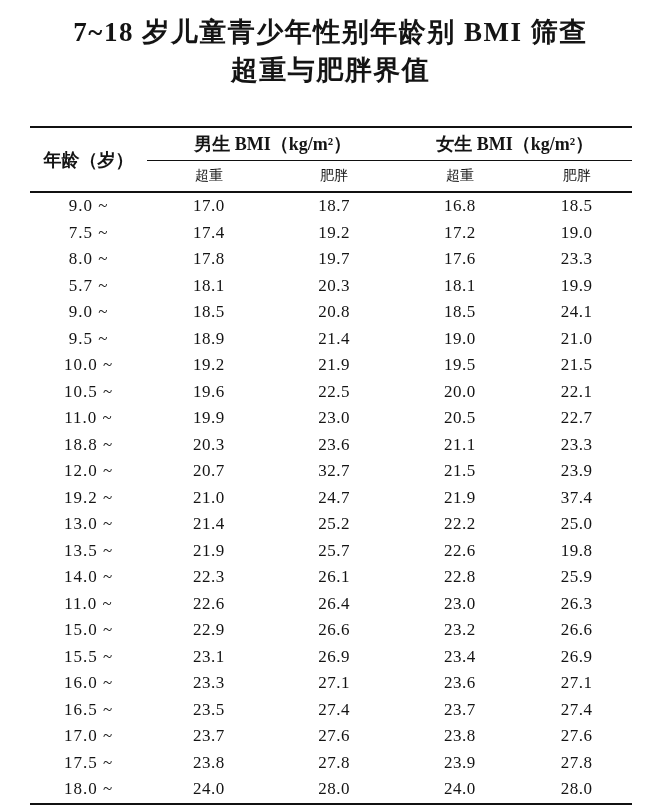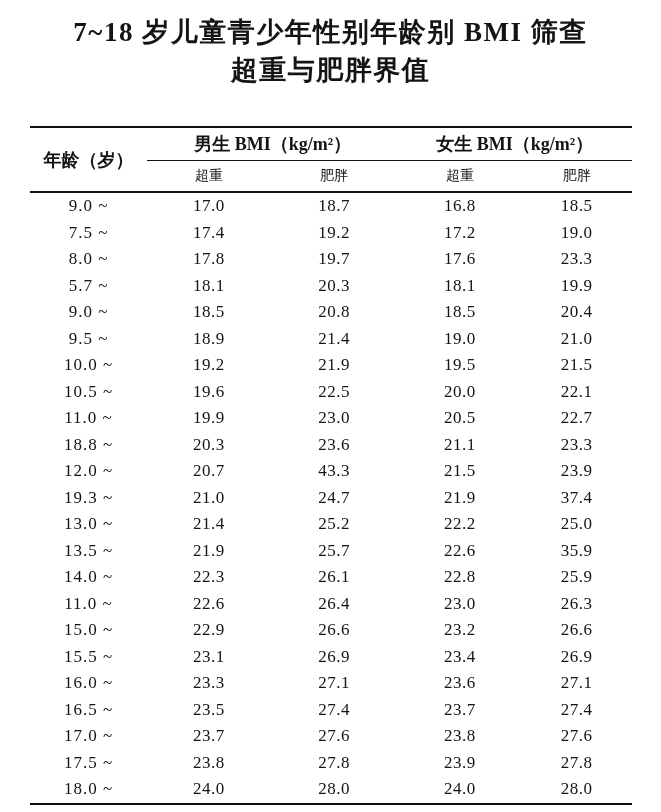--- a/index.html
+++ b/index.html
@@ -102,21 +102,21 @@
     <td>20.3</td>
     <td>18.1</td>
     <td>19.9</td>
   </tr>
 
   <tr>
     <td class="age-cell">9.0 ~</td>
     <td>18.5</td>
     <td>20.8</td>
     <td>18.5</td>
-    <td>20.4</td>
+    <td>24.1</td>
   </tr>
 
   <tr>
     <td class="age-cell">9.5 ~</td>
     <td>18.9</td>
     <td>21.4</td>
     <td>19.0</td>
     <td>21.0</td>
   </tr>
 
@@ -148,47 +148,47 @@
     <td class="age-cell">18.8 ~</td>
     <td>20.3</td>
     <td>23.6</td>
     <td>21.1</td>
     <td>23.3</td>
   </tr>
 
   <tr>
     <td class="age-cell">12.0 ~</td>
     <td>20.7</td>
-    <td>43.3</td>
+    <td>32.7</td>
     <td>21.5</td>
     <td>23.9</td>
   </tr>
 
   <tr>
-    <td class="age-cell">19.3 ~</td>
+    <td class="age-cell">19.2 ~</td>
     <td>21.0</td>
     <td>24.7</td>
     <td>21.9</td>
     <td>37.4</td>
   </tr>
 
   <tr>
     <td class="age-cell">13.0 ~</td>
     <td>21.4</td>
     <td>25.2</td>
     <td>22.2</td>
     <td>25.0</td>
   </tr>
 
   <tr>
     <td class="age-cell">13.5 ~</td>
     <td>21.9</td>
     <td>25.7</td>
     <td>22.6</td>
-    <td>35.9</td>
+    <td>19.8</td>
   </tr>
 
   <tr>
     <td class="age-cell">14.0 ~</td>
     <td>22.3</td>
     <td>26.1</td>
     <td>22.8</td>
     <td>25.9</td>
   </tr>
 

